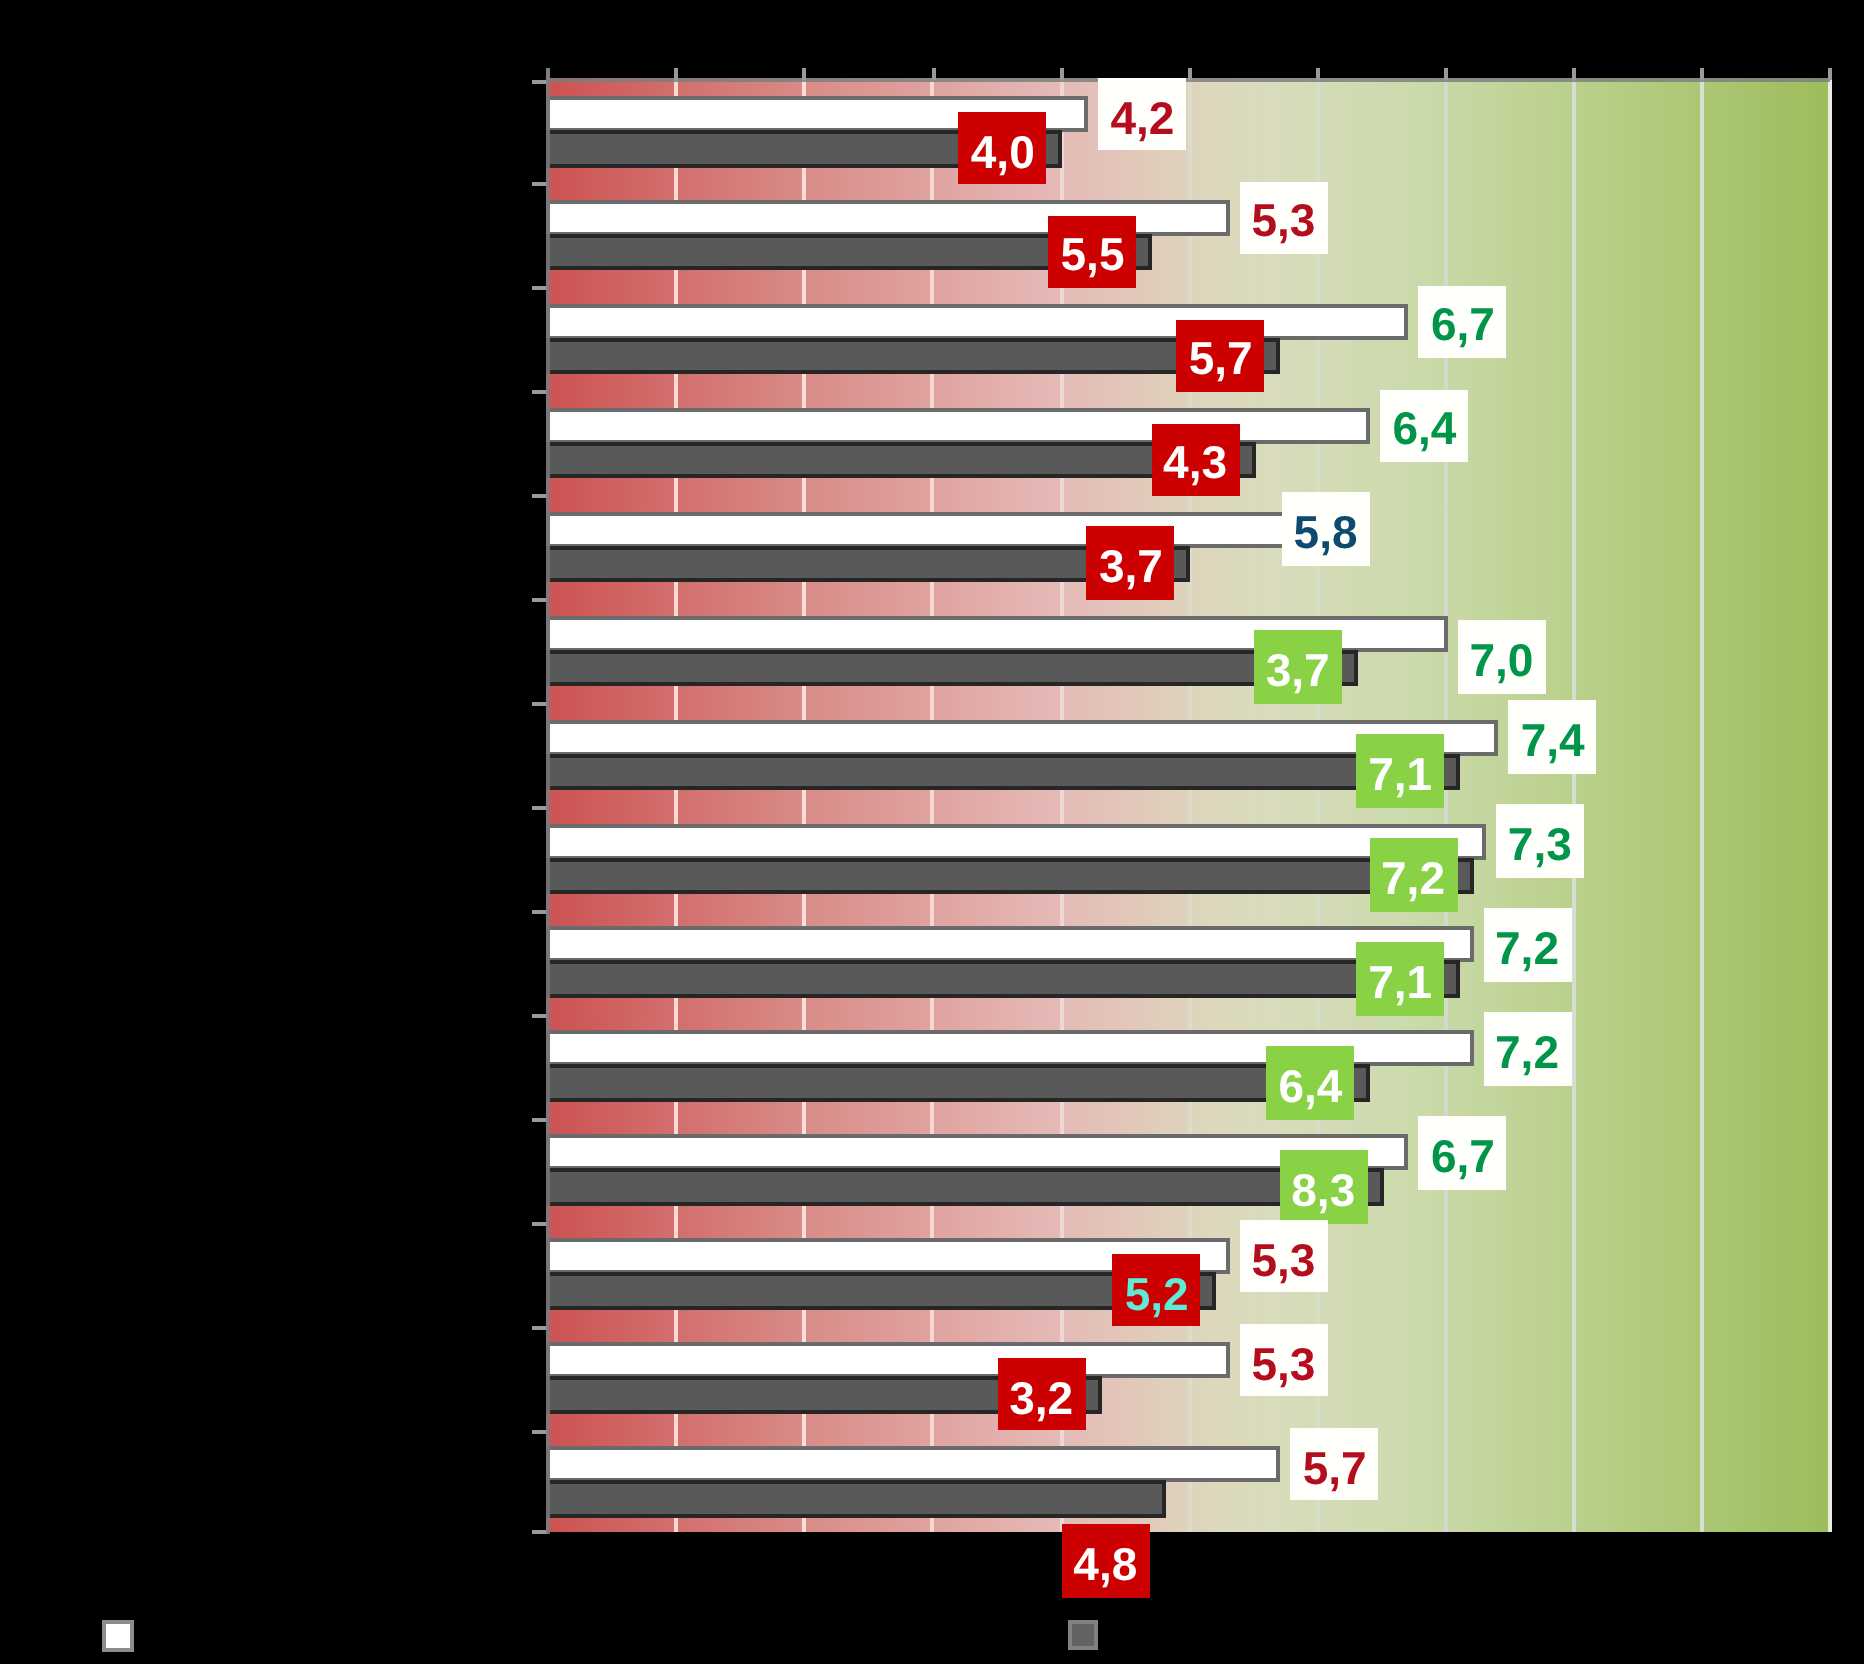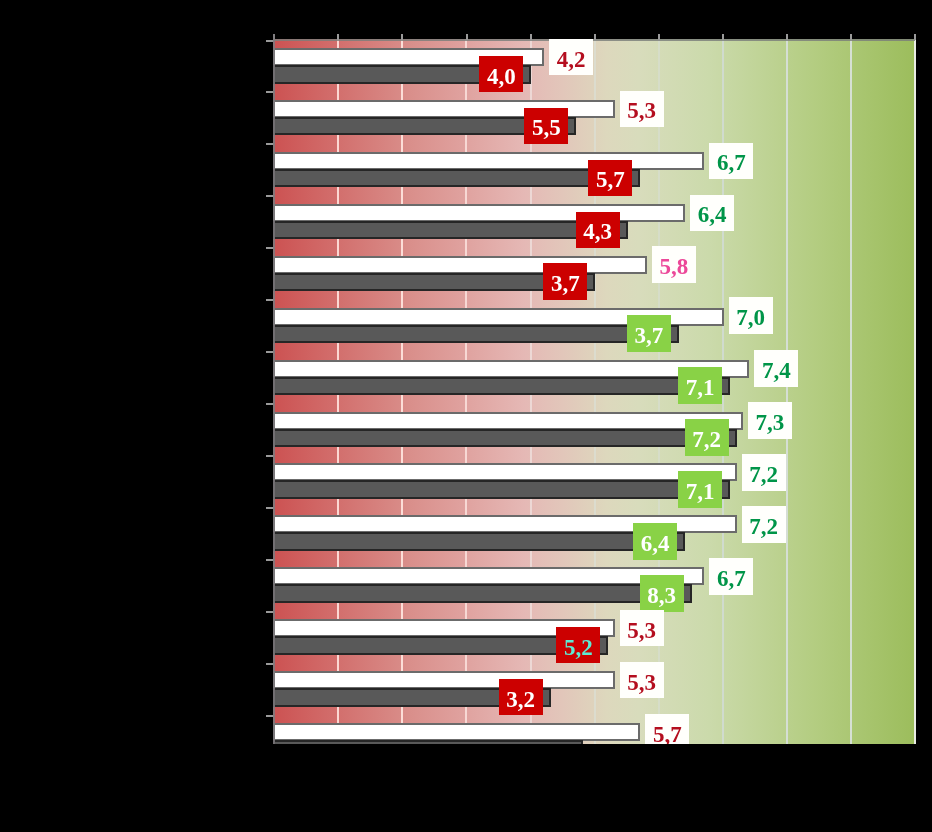--- a/index.html
+++ b/index.html
@@ -1,17 +1,17 @@
 <!DOCTYPE html>
 <html><head>
 <meta charset="utf-8">
 <style>
   html,body{margin:0;padding:0;background:#000;width:932px;height:832px;overflow:hidden;
     font-family:"Liberation Sans",sans-serif;-webkit-font-smoothing:antialiased;}
-  #root{position:relative;width:932px;height:744px;background:#000;overflow:hidden;font-family:Liberation Serif, serif;}
+  #root{position:relative;width:932px;height:832px;background:#000;overflow:hidden;}
   .plot{position:absolute;left:272.8px;top:39px;width:642.2px;height:727px;}
   .plotbg{position:absolute;left:0;top:0;right:0;bottom:0;}
   .plottopborder{position:absolute;left:0;top:0;right:0;height:2px;background:rgba(122,126,122,0.82);z-index:3;}
   .gl{position:absolute;top:0;bottom:0;width:2px;z-index:2;}
   .axis{position:absolute;left:273px;top:34px;width:2px;height:733px;background:rgba(125,122,125,0.88);z-index:7;}
   .tick{position:absolute;left:265.5px;width:8px;height:2px;background:#9a9a9a;z-index:5;}
   .ttick{position:absolute;top:34px;width:2px;height:6px;background:#9a9a9a;z-index:5;}
   .barw{position:absolute;height:18px;background:#ffffff;box-sizing:border-box;z-index:4;
     border:2px solid #6b6b6b;}
   .barg{position:absolute;height:18.5px;background:#595959;box-sizing:border-box;z-index:5;
@@ -56,25 +56,25 @@
         <div class="barw" style="top: 112.857px; width: 431.67px; background: rgb(255, 255, 255);"></div>
         <div class="barg" style="top: 129.857px; width: 367.57px; background: rgb(89, 89, 89);"></div>
         <div class="lbl" style="left: 436.67px; top: 103.607px; background: rgb(255, 255, 252); color: rgb(0, 149, 72);">6,7</div>
         <div class="lbl" style="left: 315.57px; top: 120.607px; background: rgb(204, 0, 0); color: rgb(255, 255, 255);">5,7</div>
         <div class="barw" style="top: 164.786px; width: 412.44px; background: rgb(255, 255, 255);"></div>
         <div class="barg" style="top: 181.786px; width: 354.75px; background: rgb(89, 89, 89);"></div>
         <div class="lbl" style="left: 417.44px; top: 155.536px; background: rgb(255, 255, 252); color: rgb(0, 149, 72);">6,4</div>
         <div class="lbl" style="left: 302.75px; top: 172.536px; background: rgb(204, 0, 0); color: rgb(255, 255, 255);">4,3</div>
         <div class="barw" style="top: 216.714px; width: 373.98px; background: rgb(255, 255, 255);"></div>
         <div class="barg" style="top: 233.714px; width: 322.7px; background: rgb(89, 89, 89);"></div>
-        <div class="lbl" style="left: 379px; top: 207.464px; background: rgb(255, 255, 252); color: #ec4899;">5,8</div>
+        <div class="lbl" style="left: 368px; top: 207.464px; background: rgb(255, 255, 252); color: #0c4a6e;">5,8</div>
         <div class="lbl" style="left: 270.7px; top: 224.464px; background: rgb(204, 0, 0); color: rgb(255, 255, 255);">3,7</div>
         <div class="barw" style="top: 268.643px; width: 450.9px; background: rgb(255, 255, 255);"></div>
         <div class="barg" style="top: 285.643px; width: 406.03px; background: rgb(89, 89, 89);"></div>
-        <div class="lbl" style="left: 455.9px; top: 258px; background: rgb(255, 255, 252); color: rgb(0, 149, 72);">7,0</div>
+        <div class="lbl" style="left: 455.9px; top: 271px; background: rgb(255, 255, 252); color: rgb(0, 149, 72);">7,0</div>
         <div class="lbl" style="left: 354.03px; top: 276.393px; background: rgb(137, 210, 70); color: rgb(255, 255, 255);">3,7</div>
         <div class="barw" style="top: 320.571px; width: 476.54px; background: rgb(255, 255, 255);"></div>
         <div class="barg" style="top: 337.571px; width: 457.31px; background: rgb(89, 89, 89);"></div>
         <div class="lbl" style="left: 481.54px; top: 311.321px; background: rgb(255, 255, 252); color: rgb(0, 149, 72);">7,4</div>
         <div class="lbl" style="left: 405.31px; top: 328.321px; background: rgb(137, 210, 70); color: rgb(255, 255, 255);">7,1</div>
         <div class="barw" style="top: 372.5px; width: 470.13px; background: rgb(255, 255, 255);"></div>
         <div class="barg" style="top: 389.5px; width: 463.72px; background: rgb(89, 89, 89);"></div>
         <div class="lbl" style="left: 475.13px; top: 363.25px; background: rgb(255, 255, 252); color: rgb(0, 149, 72);">7,3</div>
         <div class="lbl" style="left: 411.72px; top: 380.25px; background: rgb(137, 210, 70); color: rgb(255, 255, 255);">7,2</div>
         <div class="barw" style="top: 424.429px; width: 463.72px; background: rgb(255, 255, 255);"></div>

